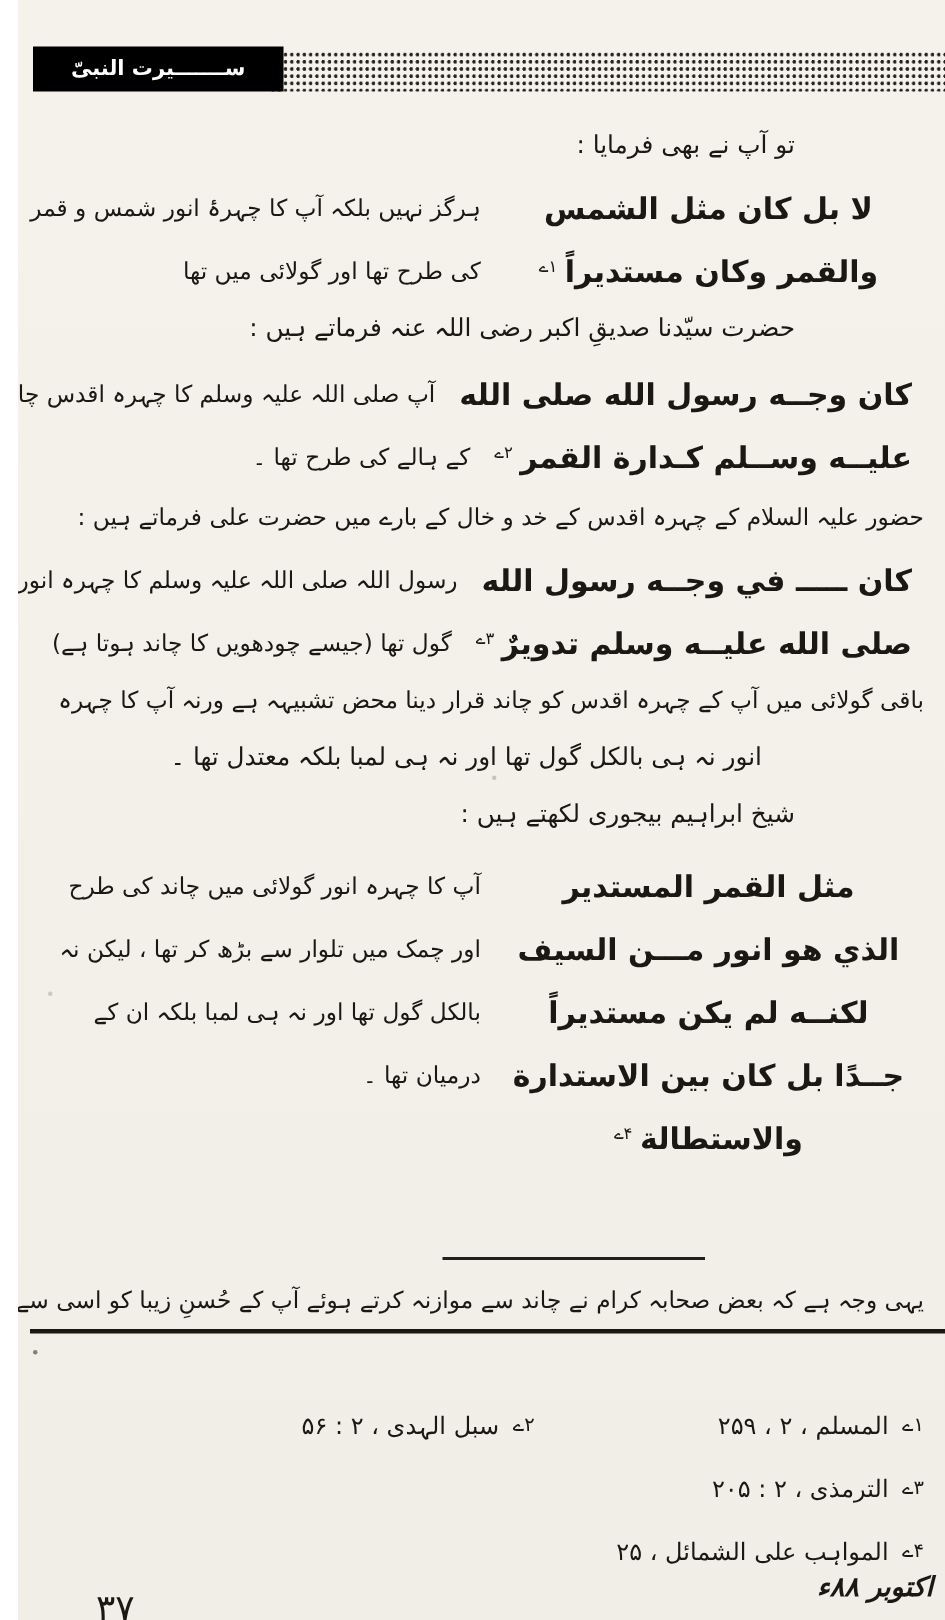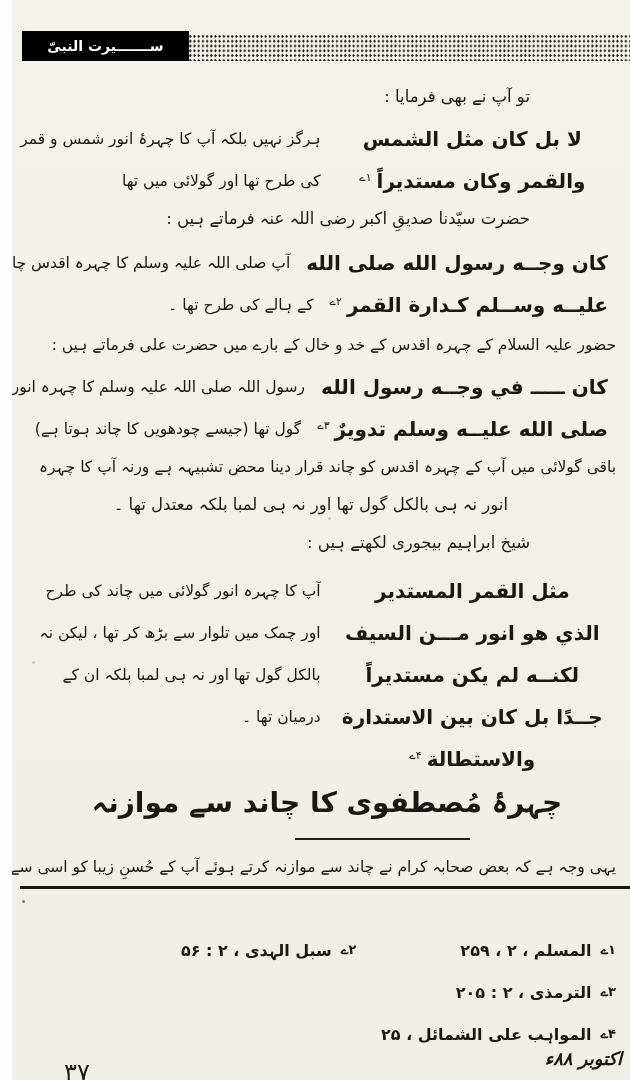--- a/index.html
+++ b/index.html
@@ -22,21 +22,21 @@
   .row{display:flex;height:42px;align-items:center;}
   .ar{flex:0 0 46%;font-size:20px;font-weight:bold;text-align:center;white-space:nowrap;padding-right:8px;}
   .ur{flex:1;font-size:15.5px;text-align:right;white-space:nowrap;padding-right:16px;}
   .mk{font-size:11px;font-weight:normal;vertical-align:7px;margin-right:5px;}
   .h1{position:absolute;left:0;right:0;text-align:center;font-size:28px;font-weight:bold;
       white-space:nowrap;line-height:50px;}
   .hline{position:absolute;height:2px;background:#22201c;}
   .sep{position:absolute;left:8px;right:8px;height:3px;background:#1b1713;}
   
   .fnrow{position:absolute;left:14px;right:26px;display:flex;height:40px;align-items:center;}
-  .fn{font-size:16px;font-weight:bold;white-space:nowrap;text-align:right;}
+  .fn{font-size:16px;font-weight:normal;white-space:nowrap;text-align:right;}
   .fn1{flex:0 0 44%;}
   .fn2{flex:0 0 56%;}
   .fnmk{font-size:13px;margin-left:9px;vertical-align:2px;}
   .issue{position:absolute;right:20px;font-size:18px;font-weight:bold;font-style:italic;white-space:nowrap;}
   .pageno{position:absolute;left:52px;font-size:24px;font-weight:normal;}
   .bline{position:absolute;top:1075px;left:12px;width:430px;height:3px;background:#ccc7bf;border-radius:2px;}
   .speck{position:absolute;width:3px;height:3px;border-radius:50%;background:rgba(40,35,30,.55);}
 </style>
 </head>
 <body>
@@ -110,21 +110,20 @@
     <div class="row">
       <div class="ar"><span>جــدًا بل كان بين الاستدارة</span></div>
       <div class="ur">درمیان تھا ۔</div>
     </div>
     <div class="row">
       <div class="ar"><span>والاستطالة</span><span class="mk">۴ے</span></div>
       <div class="ur"></div>
     </div>
   </div>
 
-  <div class="h1" style="top:758px">چہرۂ مُصطفوی کا چاند سے موازنہ</div>
   <div class="hline" style="top:818px;left:283px;width:175px"></div>
 
   <div class="t" style="top:832px">یہی وجہ ہے کہ بعض صحابہ کرام نے چاند سے موازنہ کرتے ہوئے آپ کے حُسنِ زیبا کو اسی سے</div>
 
   <div class="sep" style="top:866px"></div>
 
   <div class="fnrow" style="top:910px">
     <div class="fn fn1"><span class="fnmk">۱ے</span><span>المسلم ، ۲ ، ۲۵۹</span></div>
     <div class="fn fn2"><span class="fnmk">۲ے</span><span>سبل الہدی ، ۲ : ۵۶</span></div>
   </div>

